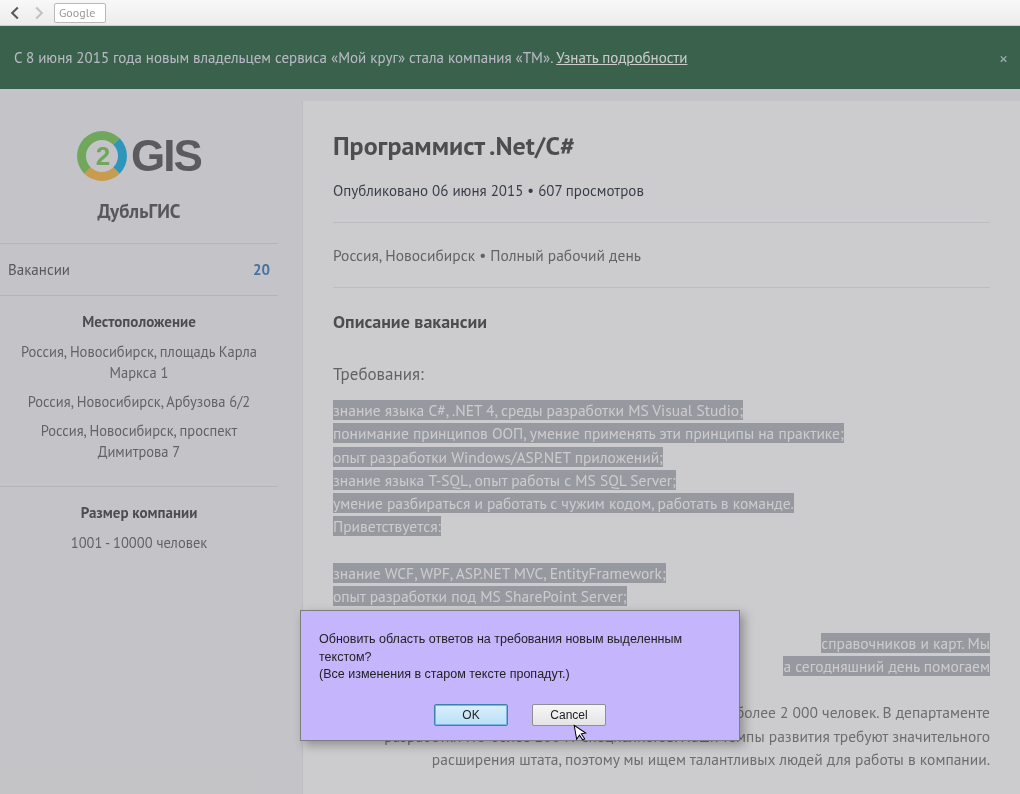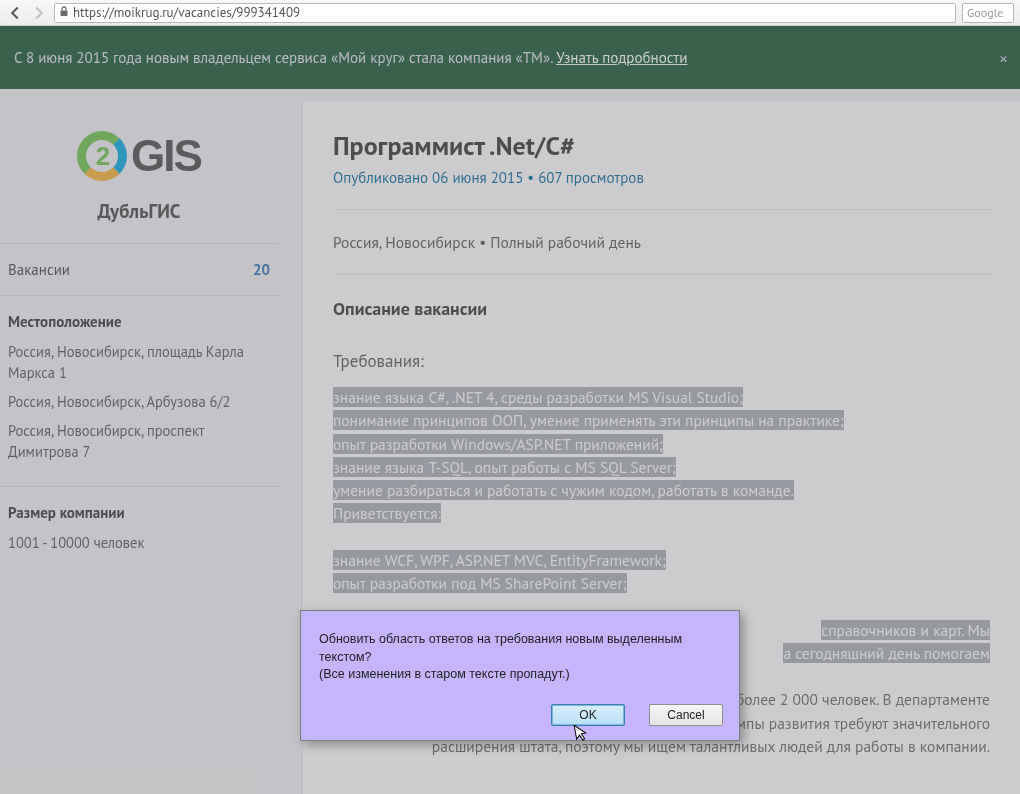--- a/index.html
+++ b/index.html
@@ -87,38 +87,39 @@
     font-size:26px;font-weight:700;color:#6cc24a;
     position:relative;
   }
   .company-name{
     margin-top:18px;
     font-size:19px; font-weight:700; color:#444;
   }
   .side-block{
     border-top:1px solid #d8d8dd;
     padding:16px 8px;
+    text-align:center;
   }
   .side-row{
     display:flex;justify-content:space-between;
     font-size:15px;color:#444;
   }
   .side-row .count{ color:#2a6fb5; font-weight:700;}
   .side-title{ font-weight:700; color:#333; margin-bottom:10px;}
   .side-text{ color:#555; font-size:14.5px; line-height:1.45; margin-bottom:8px;}
   
   .main{
     flex:1;
     background:#fff;
     padding:28px 30px 20px;
     border-left:1px solid #e6e6ea;
     min-height:770px;
   }
   .vac-title{ font-size:26px; font-weight:700; color:#333;}
-  .vac-meta{ color:#0369a1; font-size:15px; margin-top:6px;}
+  .vac-meta{ color:#0f172a; font-size:15px; margin-top:19px;}
   .divider{ border:0;border-top:1px solid #e6e6ea; margin:22px 0;}
   .loc-line{ color:#555; font-size:15.5px;}
   .section-h{ font-size:18px; font-weight:700; color:#333; margin-top:4px;}
   .req-h{ color:#555; font-size:17px; margin:30px 0 14px;}
   .body-text{ color:#666; font-size:15.5px; line-height:1.5;}
   .hl{ background:#a9adb3; color:#ffffff; }
   
   .dim{
     position:absolute; left:0; right:0; top:0; bottom:0;
     background:rgba(120,120,125,0.38);
@@ -133,21 +134,21 @@
     background:#c4b5fd;
     border:1px solid #7d7d7d;
     box-shadow:4px 4px 10px rgba(0,0,0,0.3);
     font-family:"Segoe UI",Tahoma,sans-serif;
     font-size:12.5px;
     color:#222;
     z-index:10;
   }
   .dlg-body{ padding:20px 18px 10px; line-height:1.4;}
   .dlg-buttons{
-    display:flex; justify-content:flex-end; gap:24px;
+    display:flex; justify-content:center; gap:24px;
     padding:10px 16px 14px;
   }
   .dlg-btn{
     min-width:74px; height:22px;
     background:linear-gradient(#f6f6f6,#e4e4e4);
     border:1px solid #8f8f8f;
     border-radius:2px;
     font-size:12px;
     cursor:pointer;
     display:flex;align-items:center;justify-content:center;
@@ -173,29 +174,20 @@
 <div class="browser-bar">
   <div class="nav-btn">
     <svg width="14" height="14" viewBox="0 0 10 10">
         <path d="M7 1 L3 5 L7 9" fill="none" stroke="#5a5a5a" stroke-width="1.5"></path>
       </svg>
   </div>
   <div class="nav-btn disabled">
     <svg width="14" height="14" viewBox="0 0 10 10">
         <path d="M3 1 L7 5 L3 9" fill="none" stroke="#c2c2c2" stroke-width="1.5"></path>
       </svg>
-  </div>
-  <div class="url-box">
-    <span class="lock-ico">
-      <svg width="10" height="11" viewBox="0 0 10 11">
-          <rect x="1.5" y="4.5" width="7" height="5.5" rx="1" fill="#6b6b6b"></rect>
-          <path d="M3 4.5 V3 a2 2 0 0 1 4 0 v1.5" fill="none" stroke="#6b6b6b" stroke-width="1.3"></path>
-        </svg>
-    </span>
-    <span>https://moikrug.ru/vacancies/999341409</span>
   </div>
   <div class="search-box">
     <span>Google</span>
   </div>
 </div>
 
 <div class="viewport">
 
   <div class="banner">
     <span>С 8 июня 2015 года новым владельцем сервиса «Мой круг» стала компания «TM». </span><a href="#">Узнать подробности</a>

